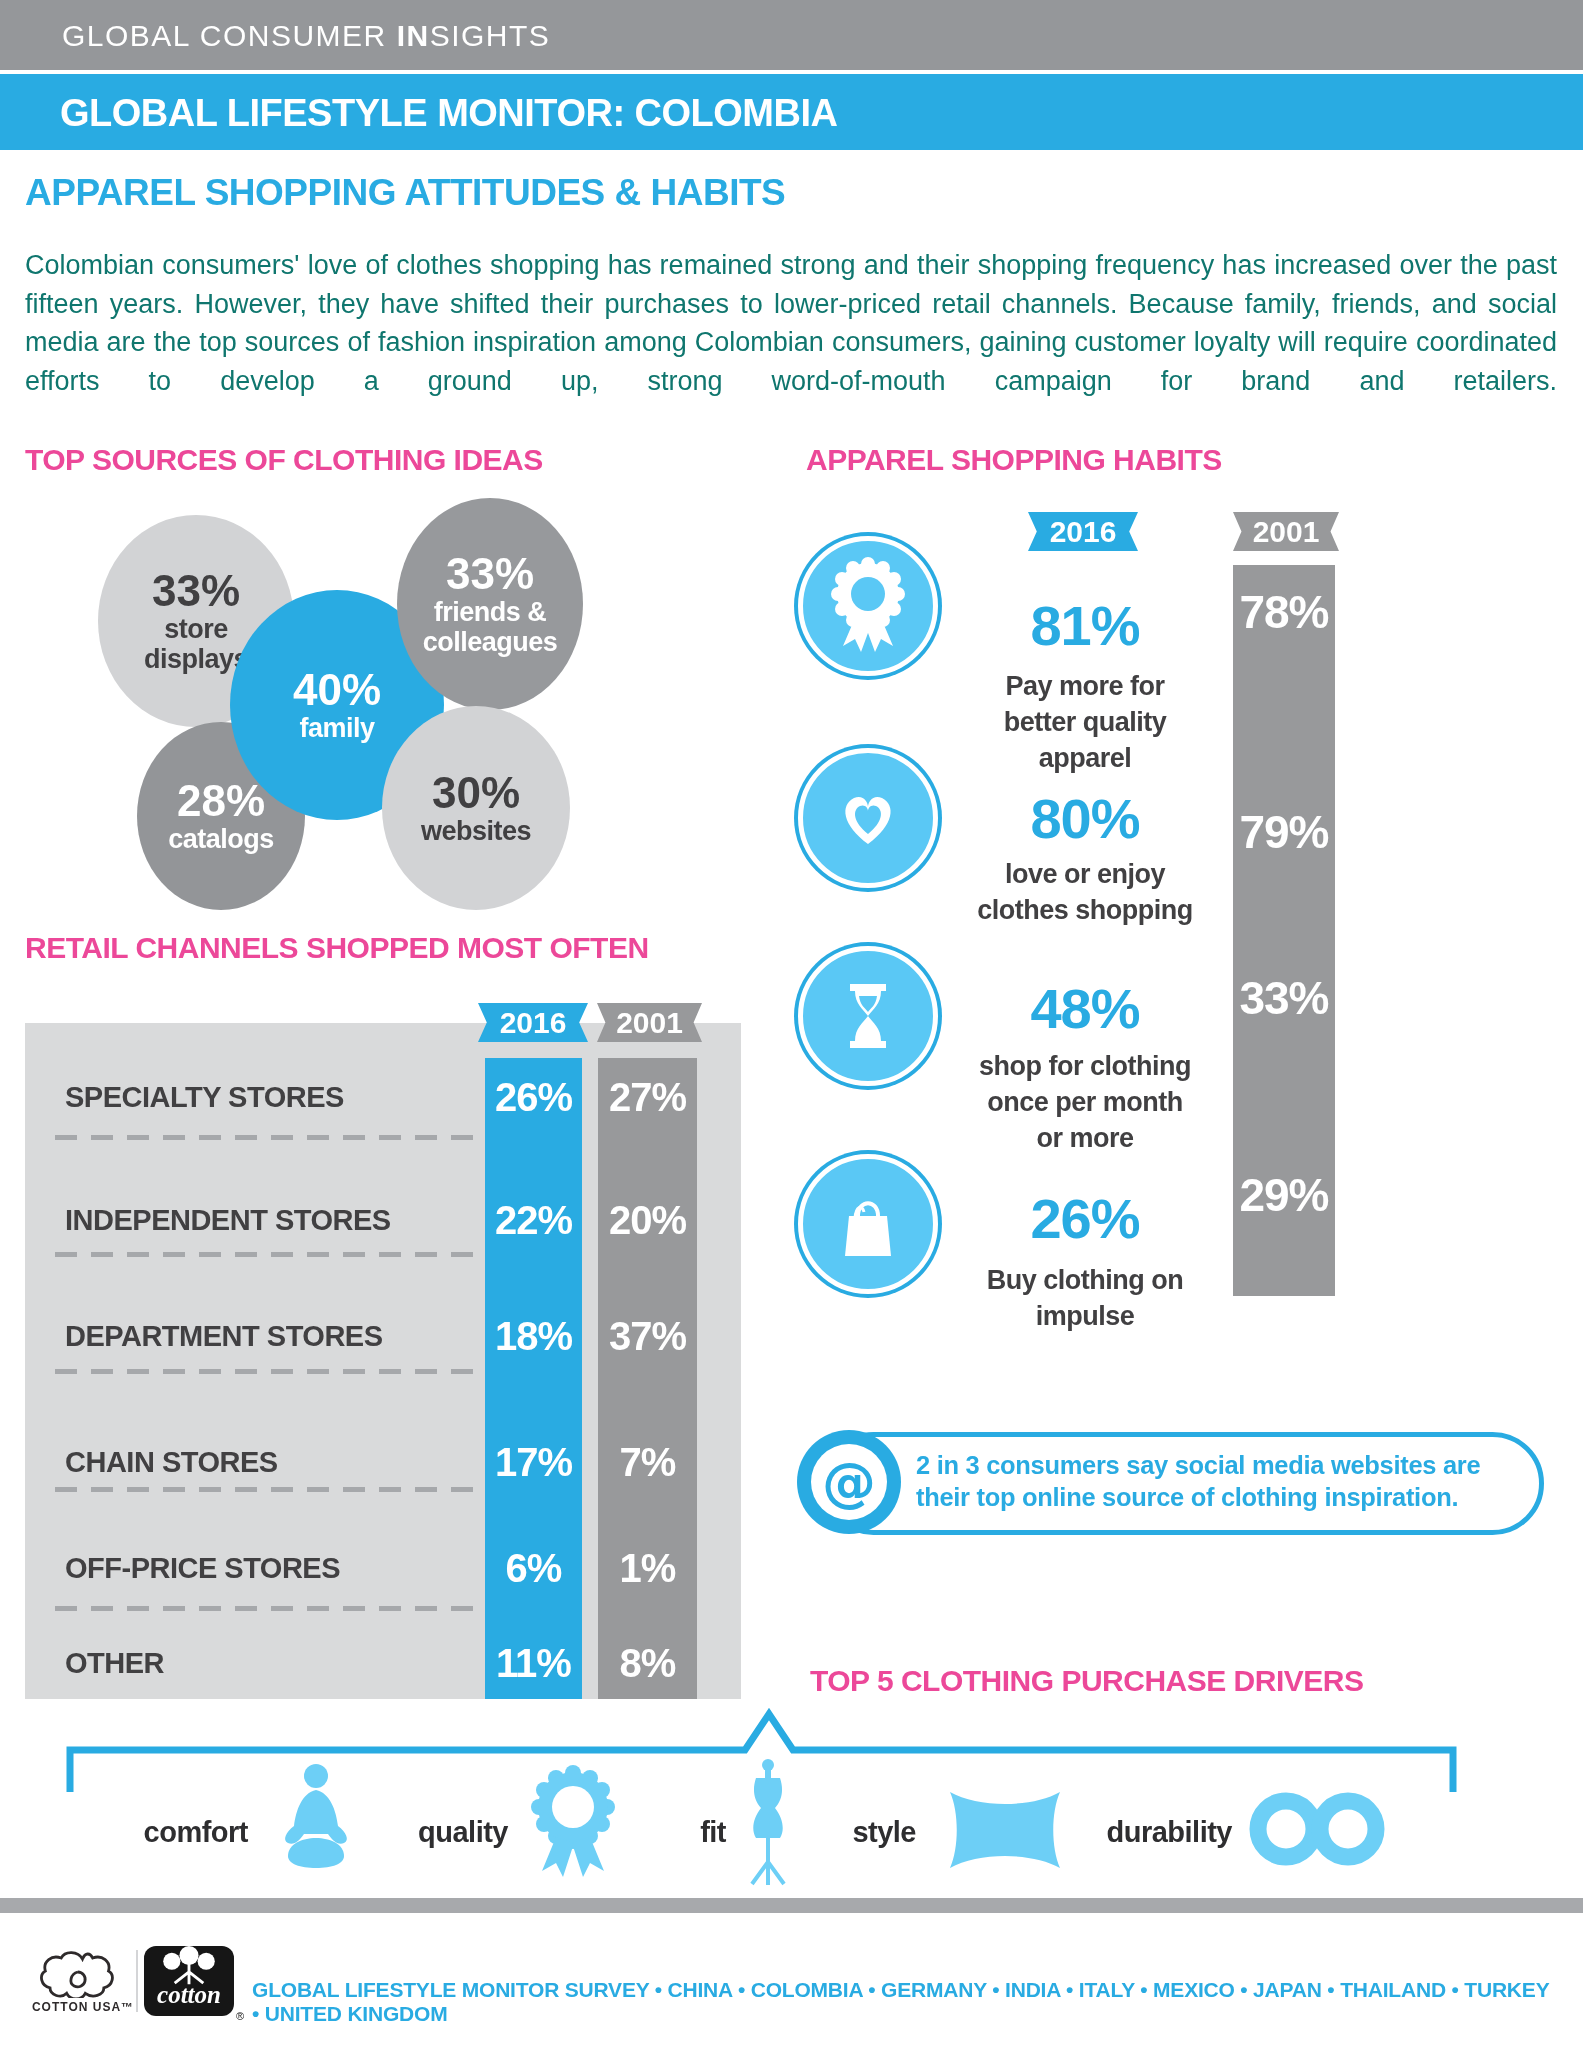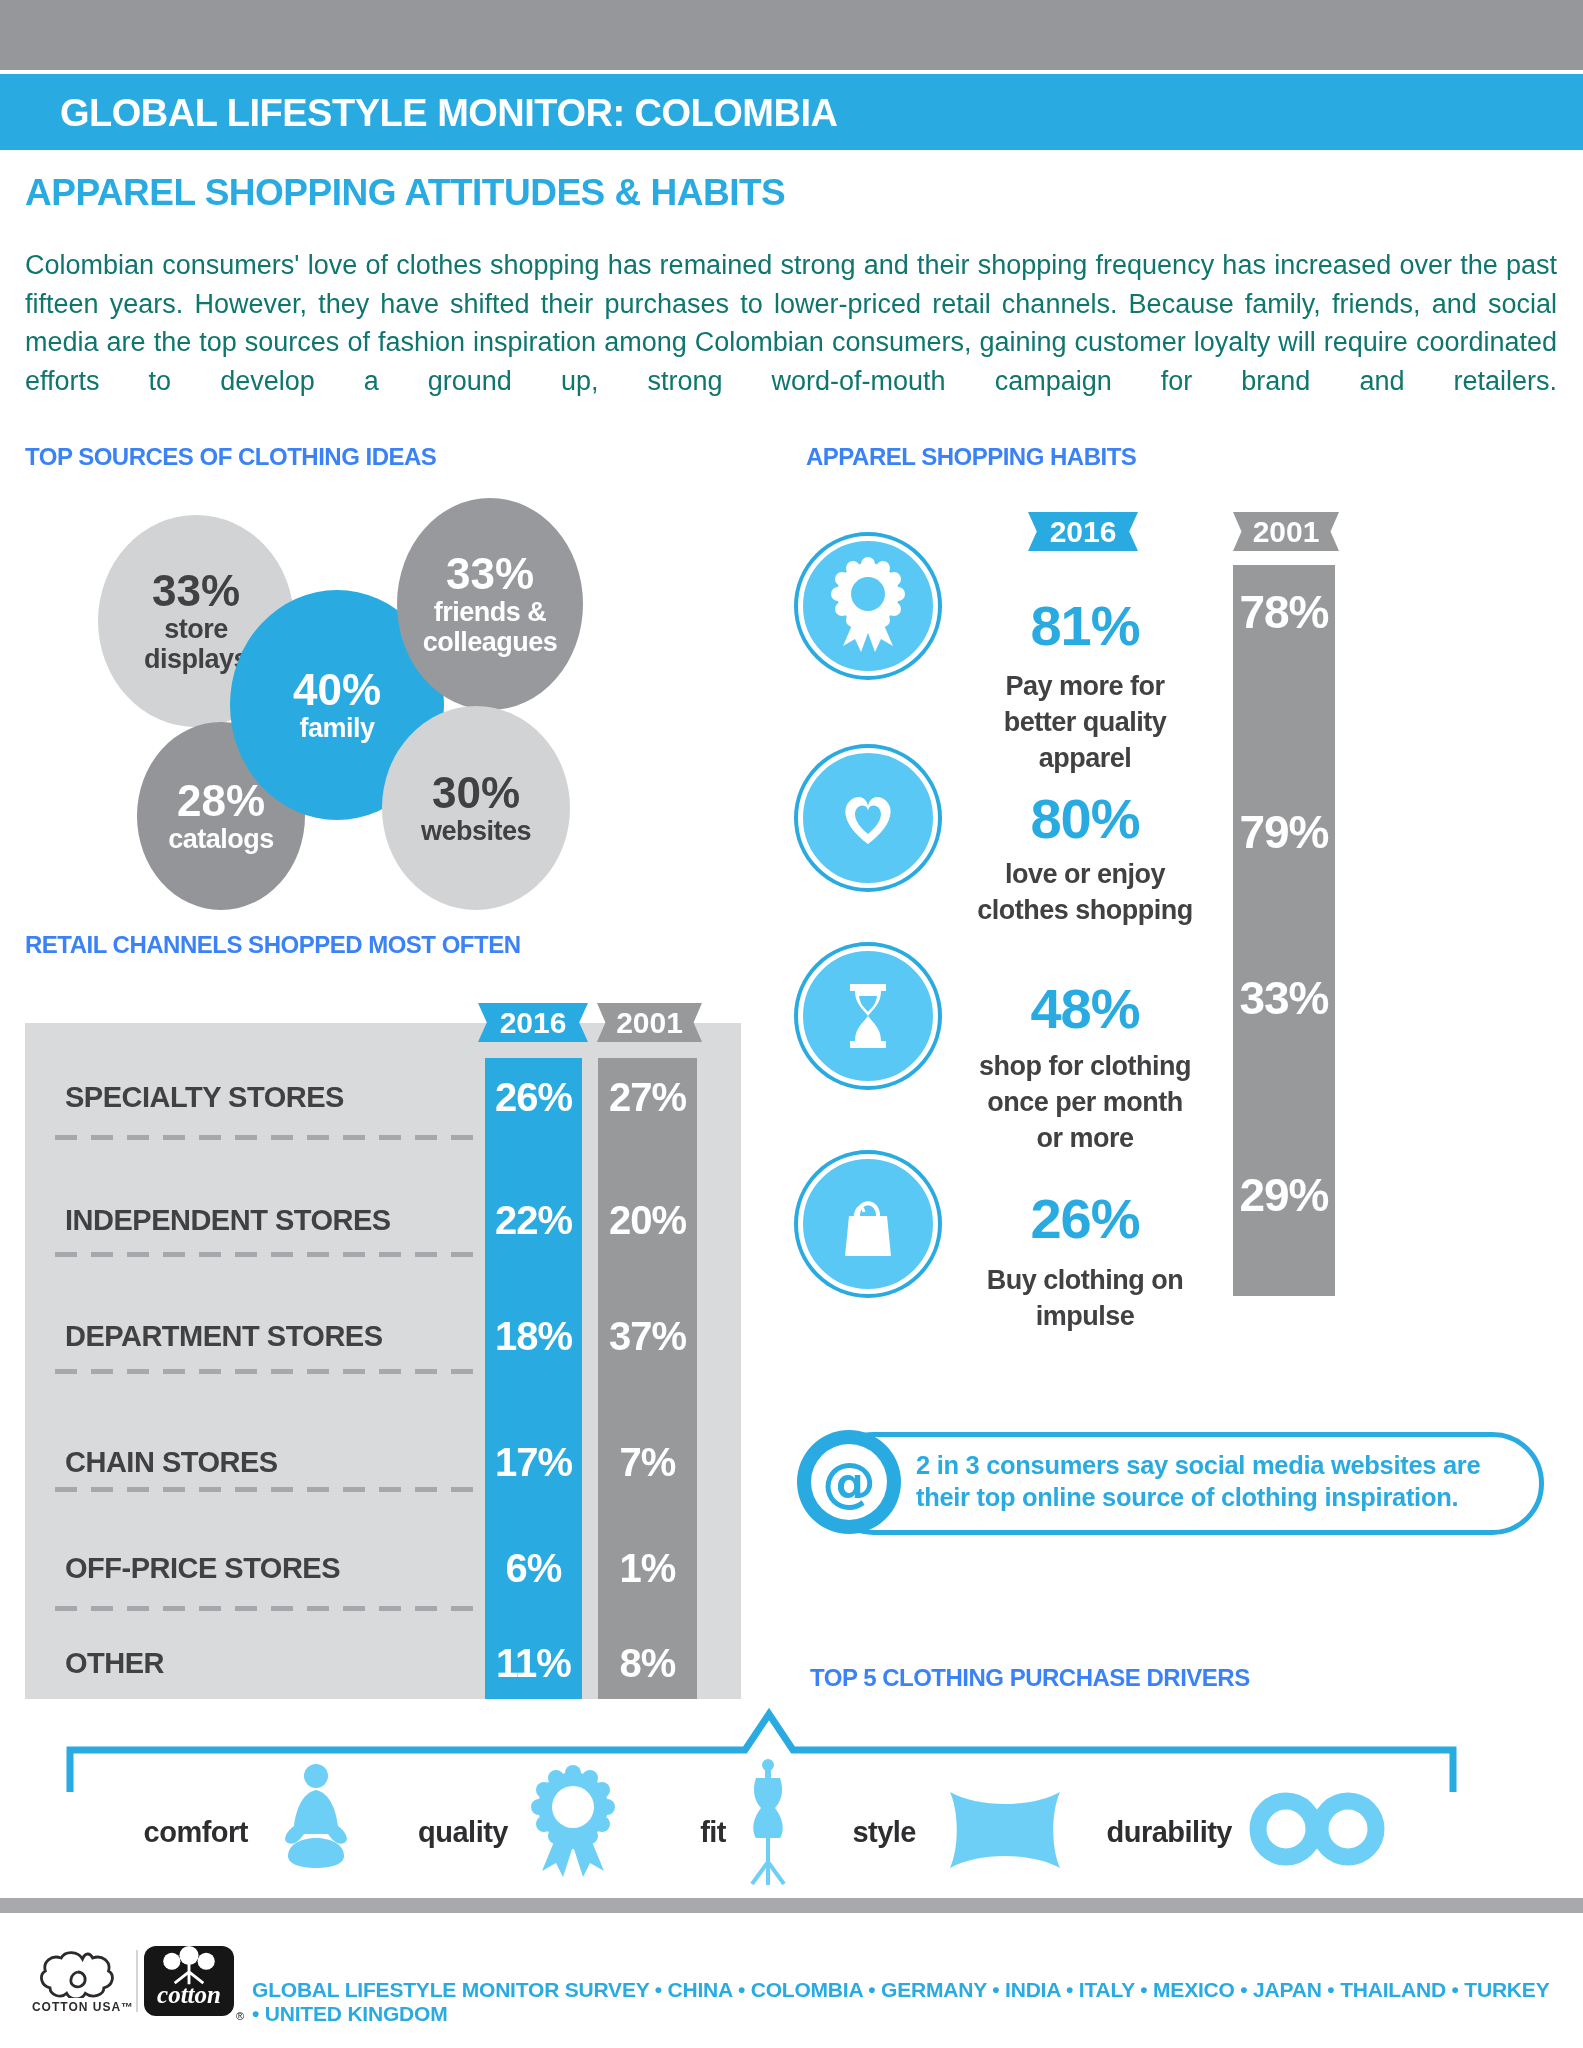--- a/index.html
+++ b/index.html
@@ -6,21 +6,21 @@
   .page{position:relative;width:1583px;height:2048px;background:#fff;overflow:hidden;
         font-family:"Liberation Sans",sans-serif;}
   .abs{position:absolute;}
   
   .topbar{left:0;top:0;width:1583px;height:70px;background:#95979a;}
   .brand{left:62px;top:0;height:70px;line-height:72px;color:#fff;font-size:30px;letter-spacing:1.5px;}
   .brand b{font-weight:bold;}
   .titlebar{left:0;top:74px;width:1583px;height:76px;background:#29abe2;}
   .pagetitle{left:60px;top:74px;height:76px;line-height:78px;color:#fff;font-size:38px;font-weight:bold;letter-spacing:-0.5px;}
   .h1{color:#29abe2;font-size:37px;font-weight:bold;letter-spacing:-0.5px;}
-  .h2{color:#3b82f6;font-size:24px;font-weight:bold;letter-spacing:-0.5px;}
+  .h2{color:#ec4899;font-size:30px;font-weight:bold;letter-spacing:-0.5px;}
   .para{left:25px;top:246px;width:1532px;font-size:27px;line-height:38.5px;color:#0f766e;
         text-align:justify;text-align-last:justify;}
   
   .bub{border-radius:50%;display:flex;flex-direction:column;justify-content:center;align-items:center;text-align:center;}
   .bub .pct{font-size:44px;font-weight:bold;line-height:46px;}
   .bub .lbl{font-size:27px;font-weight:bold;line-height:30px;letter-spacing:-0.5px;}
   .ribbon{height:39px;line-height:39px;text-align:center;color:#fff;font-size:30px;font-weight:bold;
           clip-path:polygon(0 0,100% 0,92% 50%,100% 100%,0 100%,8% 50%);}
   .rib-blue{background:#29abe2;} .rib-gray{background:#98999b;}
   .hcirc{width:140px;height:140px;border-radius:50%;background:#5ac8f5;border:5px solid #fff;
@@ -54,20 +54,21 @@
               font-size:25px;line-height:22px;margin-top:-4px;}
   .survey{color:#29abe2;font-size:21px;font-weight:bold;letter-spacing:-0.2px;}
   svg{display:block;}
 </style>
 </head>
 <body>
 
 <div class="page">
 
   <div class="abs topbar"></div>
+  <div class="abs brand"><span>GLOBAL CONSUMER </span><b>IN</b><span>SIGHTS</span></div>
 
   <div class="abs titlebar"></div>
   <div class="abs pagetitle">GLOBAL LIFESTYLE MONITOR: COLOMBIA</div>
 
   <div class="abs h1" style="left:25px;top:172px;">APPAREL SHOPPING ATTITUDES &amp; HABITS</div>
   <div class="abs para">Colombian consumers' love of clothes shopping has remained strong and their shopping frequency has increased over the past fifteen years. However, they have shifted their purchases to lower-priced retail channels. Because family, friends, and social media are the top sources of fashion inspiration among Colombian consumers, gaining customer loyalty will require coordinated efforts to develop a ground up, strong word-of-mouth campaign for brand and retailers.</div>
 
   <div class="abs h2" style="left:25px;top:443px;">TOP SOURCES OF CLOTHING IDEAS</div>
 
   <div class="abs bub" style="left:98px;top:515px;width:196px;height:212px;background:#d2d3d5;color:#414042;z-index:1;">

